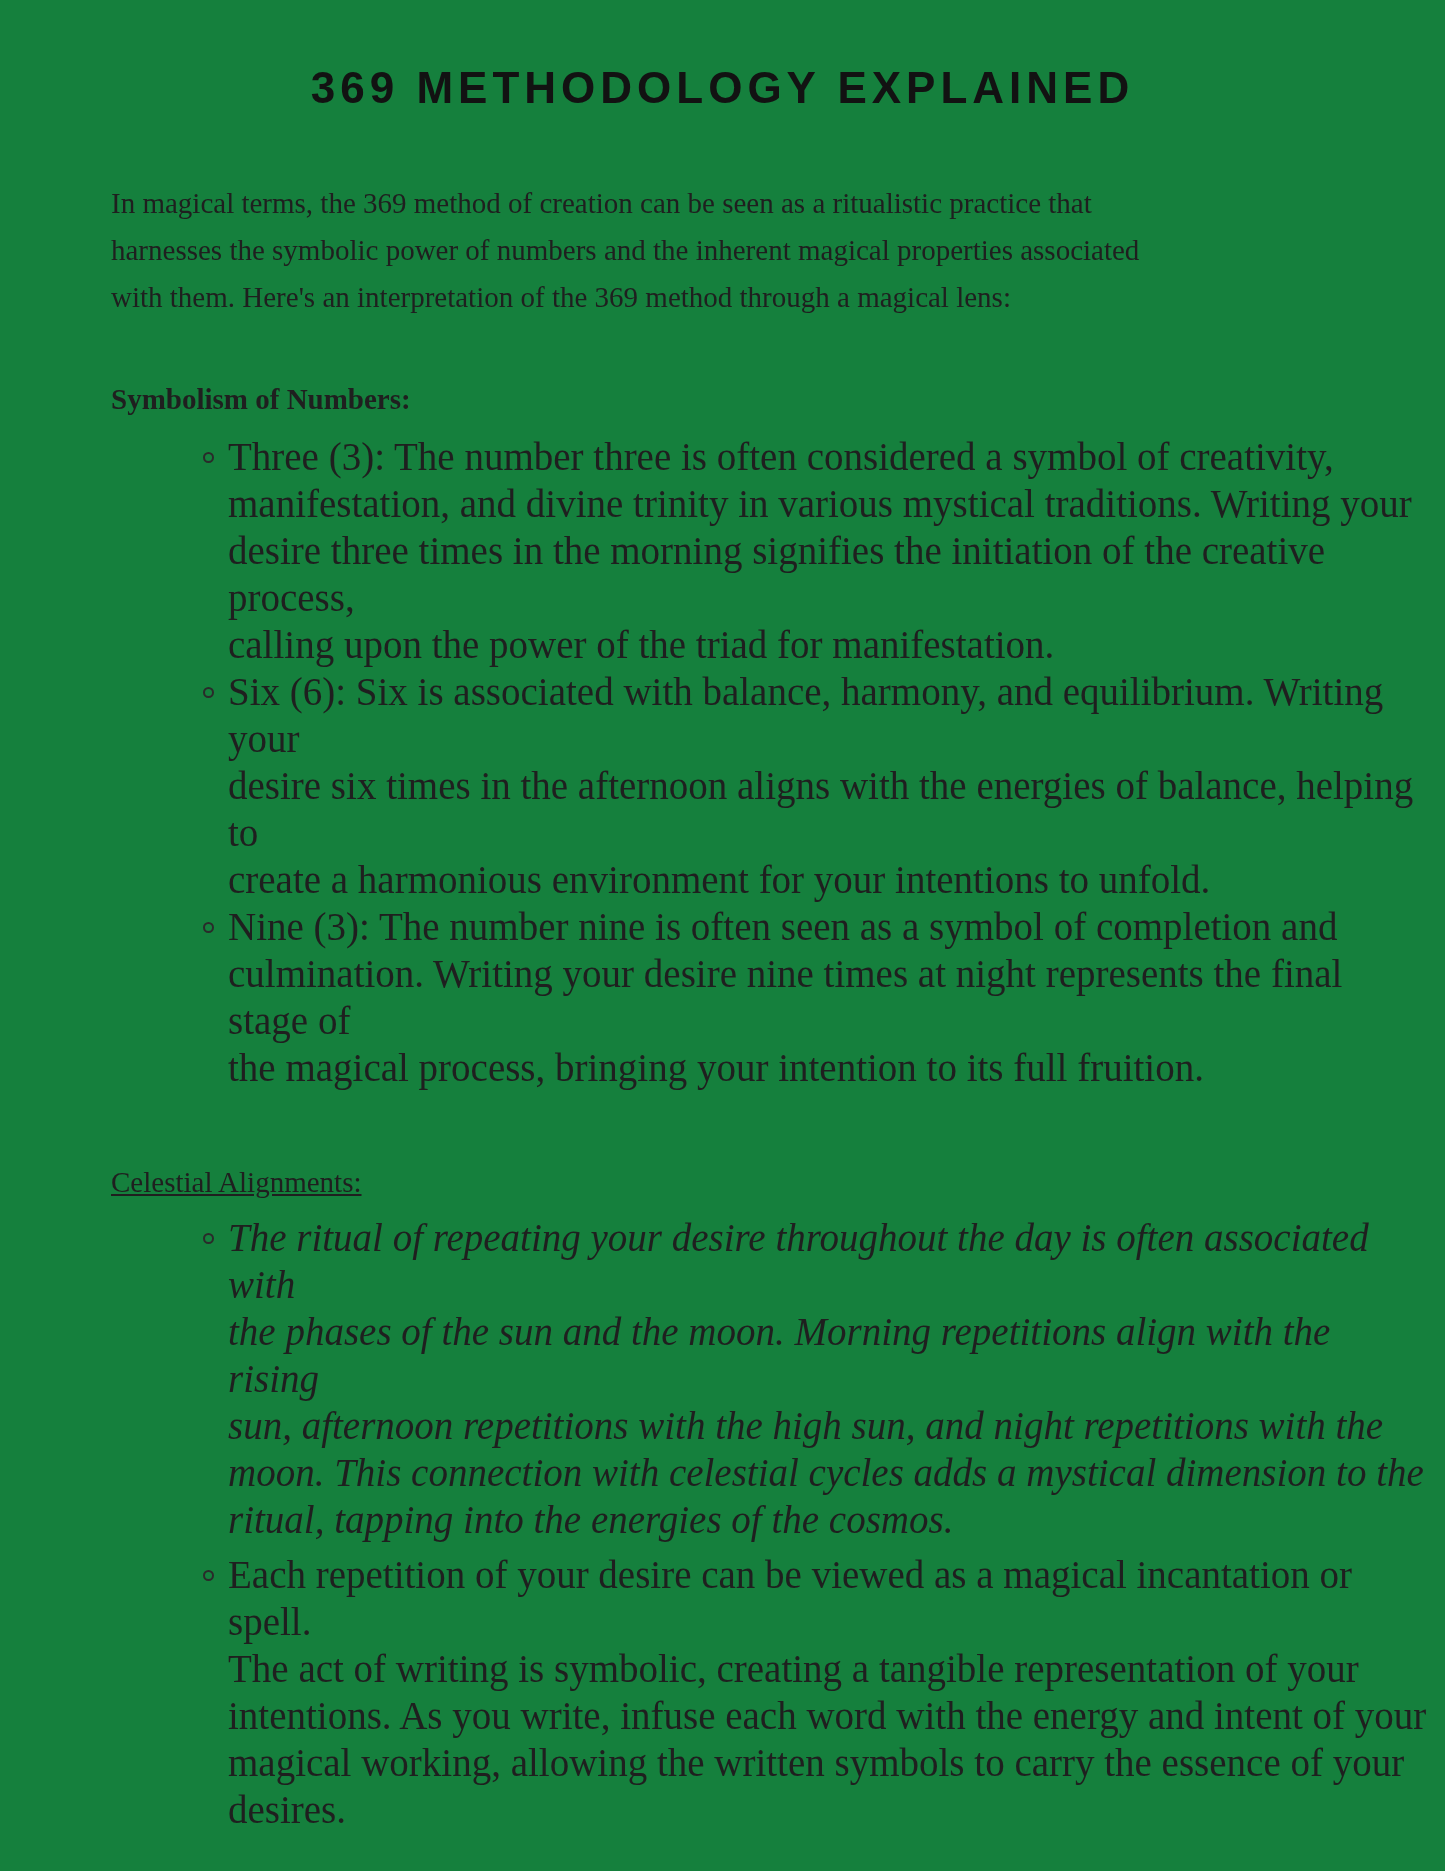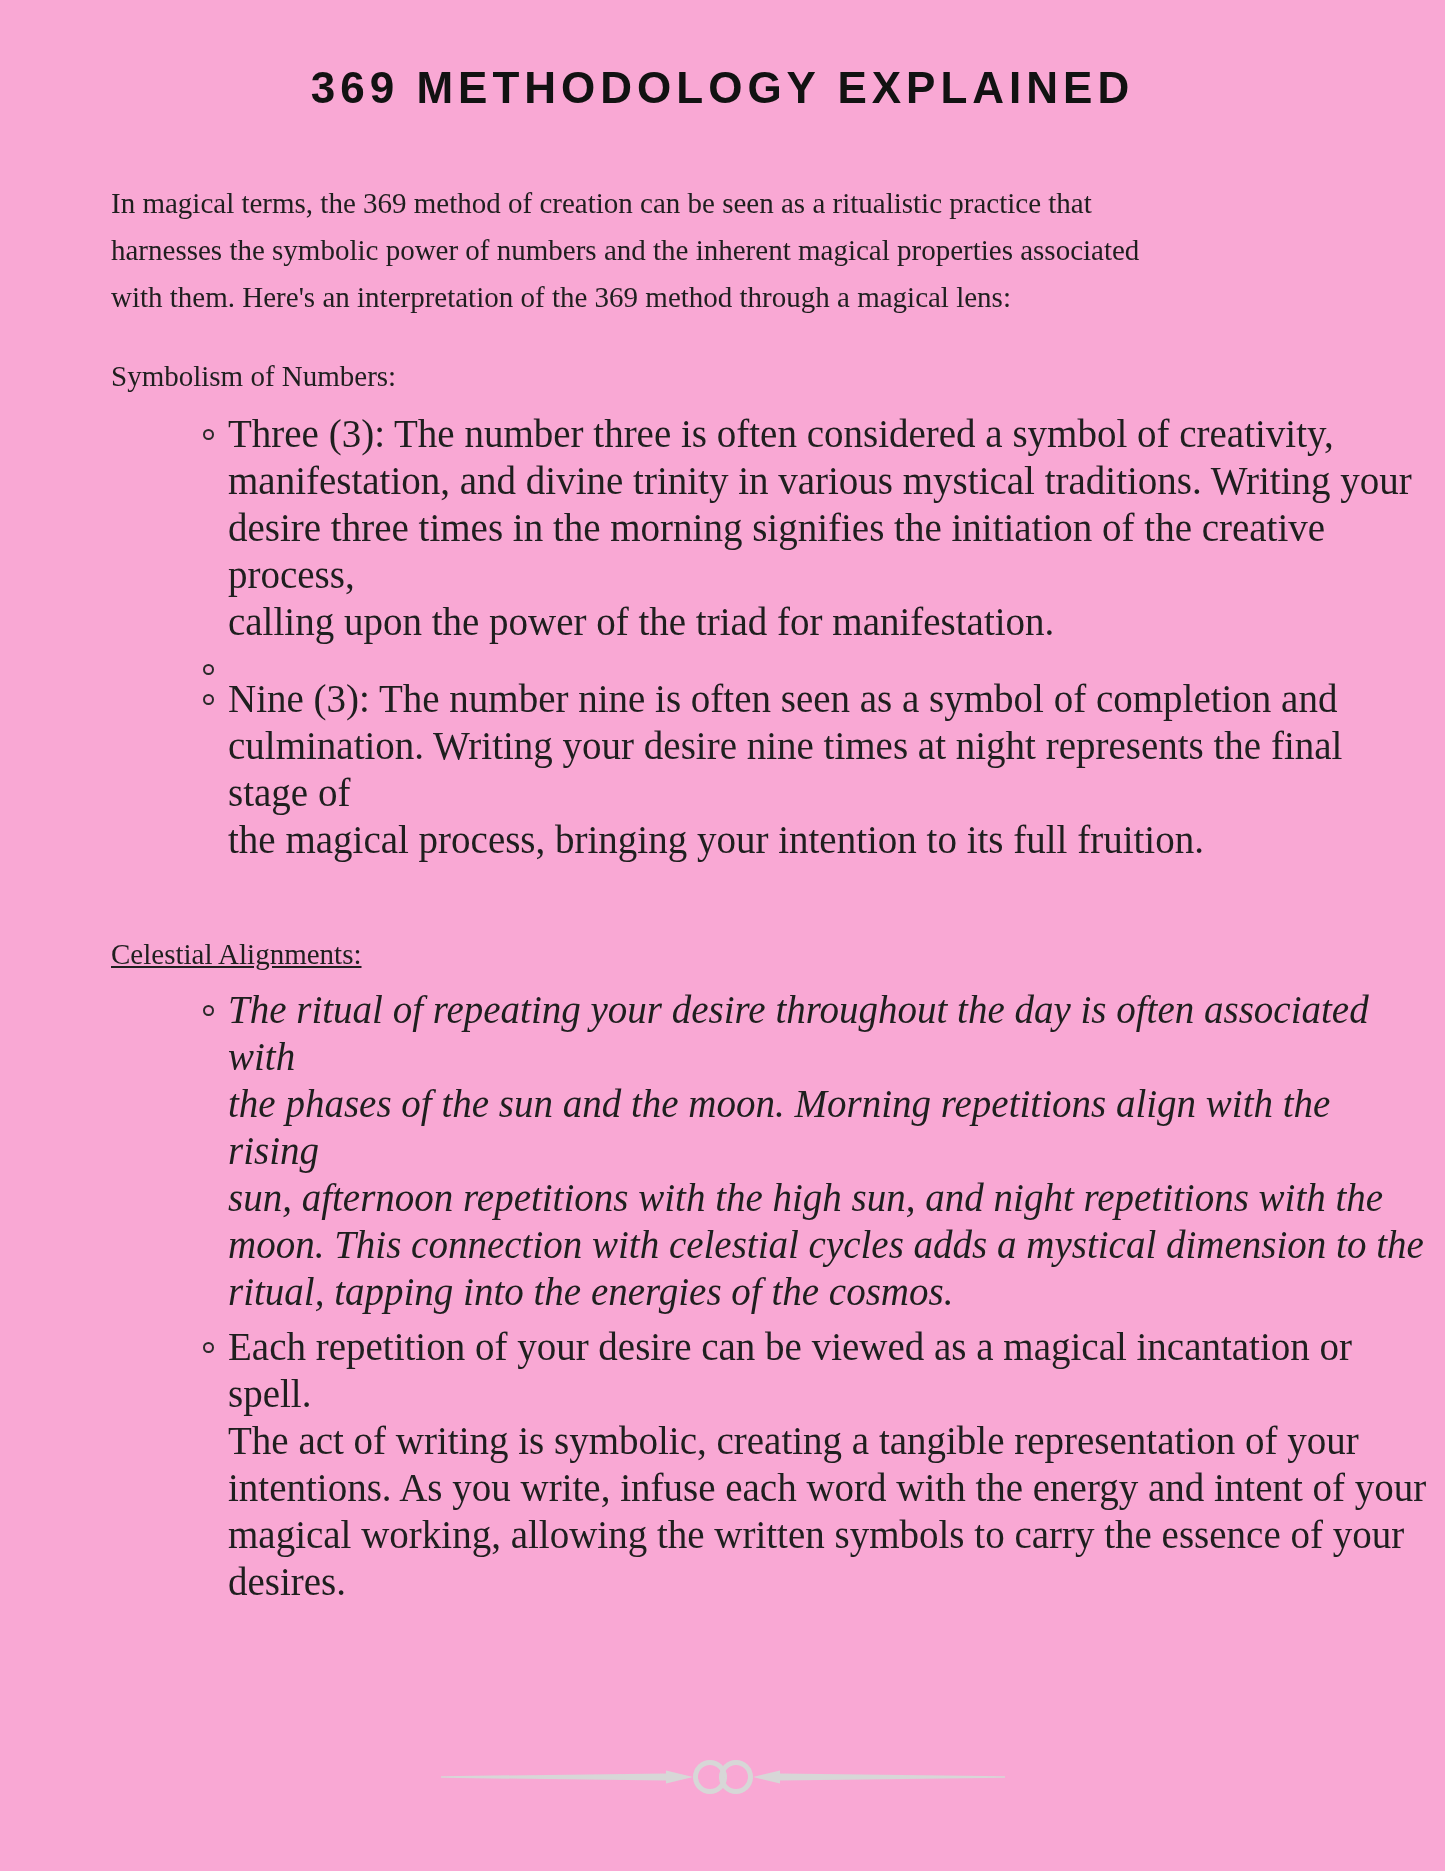--- a/index.html
+++ b/index.html
@@ -4,21 +4,21 @@
 <style>
   html, body {
     margin: 0;
     padding: 0;
     background: #ffffff;
   }
   .page {
     position: relative;
     width: 1445px;
     height: 1871px;
-    background: #f9a8d4;
+    background: #15803d;
     overflow: hidden;
     font-family: "Liberation Serif", serif;
     color: #1f1f1f;
   }
   .doc-title {
     margin: 0;
     padding-top: 62px;
     text-align: center;
     font-family: "Liberation Sans", sans-serif;
     font-weight: bold;
@@ -39,21 +39,21 @@
     white-space: pre-line;
     max-width: 1280px;
   }
   .section-heading {
     margin: 0;
     font-weight: normal;
     font-size: 29px;
     line-height: 47px;
     white-space: pre-line;
   }
-  .sh-1 { margin-top: 32px; }
+  .sh-1 { margin-top: 55px; font-weight: bold; }
   .sh-2 { margin-top: 68px; text-decoration: underline; }
   .sh-3 { margin-top: 60px; }
   .bullet-list {
     margin: 0;
     padding: 0;
     list-style: none;
   }
   .bl-1 { margin-top: 10px; }
   .bl-2 { margin-top: 8px; font-style: italic; }
   .bl-3 { margin-top: 8px; }
@@ -103,20 +103,23 @@
     <ul class="bullet-list bl-1">
       <li class="bullet-item">
         <span class="bullet-marker"></span>
         <span class="bullet-text">Three (3): The number three is often considered a symbol of creativity,
 manifestation, and divine trinity in various mystical traditions. Writing your
 desire three times in the morning signifies the initiation of the creative process,
 calling upon the power of the triad for manifestation.</span>
       </li>
       <li class="bullet-item">
         <span class="bullet-marker"></span>
+        <span class="bullet-text">Six (6): Six is associated with balance, harmony, and equilibrium. Writing your
+desire six times in the afternoon aligns with the energies of balance, helping to
+create a harmonious environment for your intentions to unfold.</span>
       </li>
       <li class="bullet-item">
         <span class="bullet-marker"></span>
         <span class="bullet-text">Nine (3): The number nine is often seen as a symbol of completion and
 culmination. Writing your desire nine times at night represents the final stage of
 the magical process, bringing your intention to its full fruition.</span>
       </li>
     </ul>
 
     <h2 class="section-heading sh-2">Celestial Alignments:</h2>

